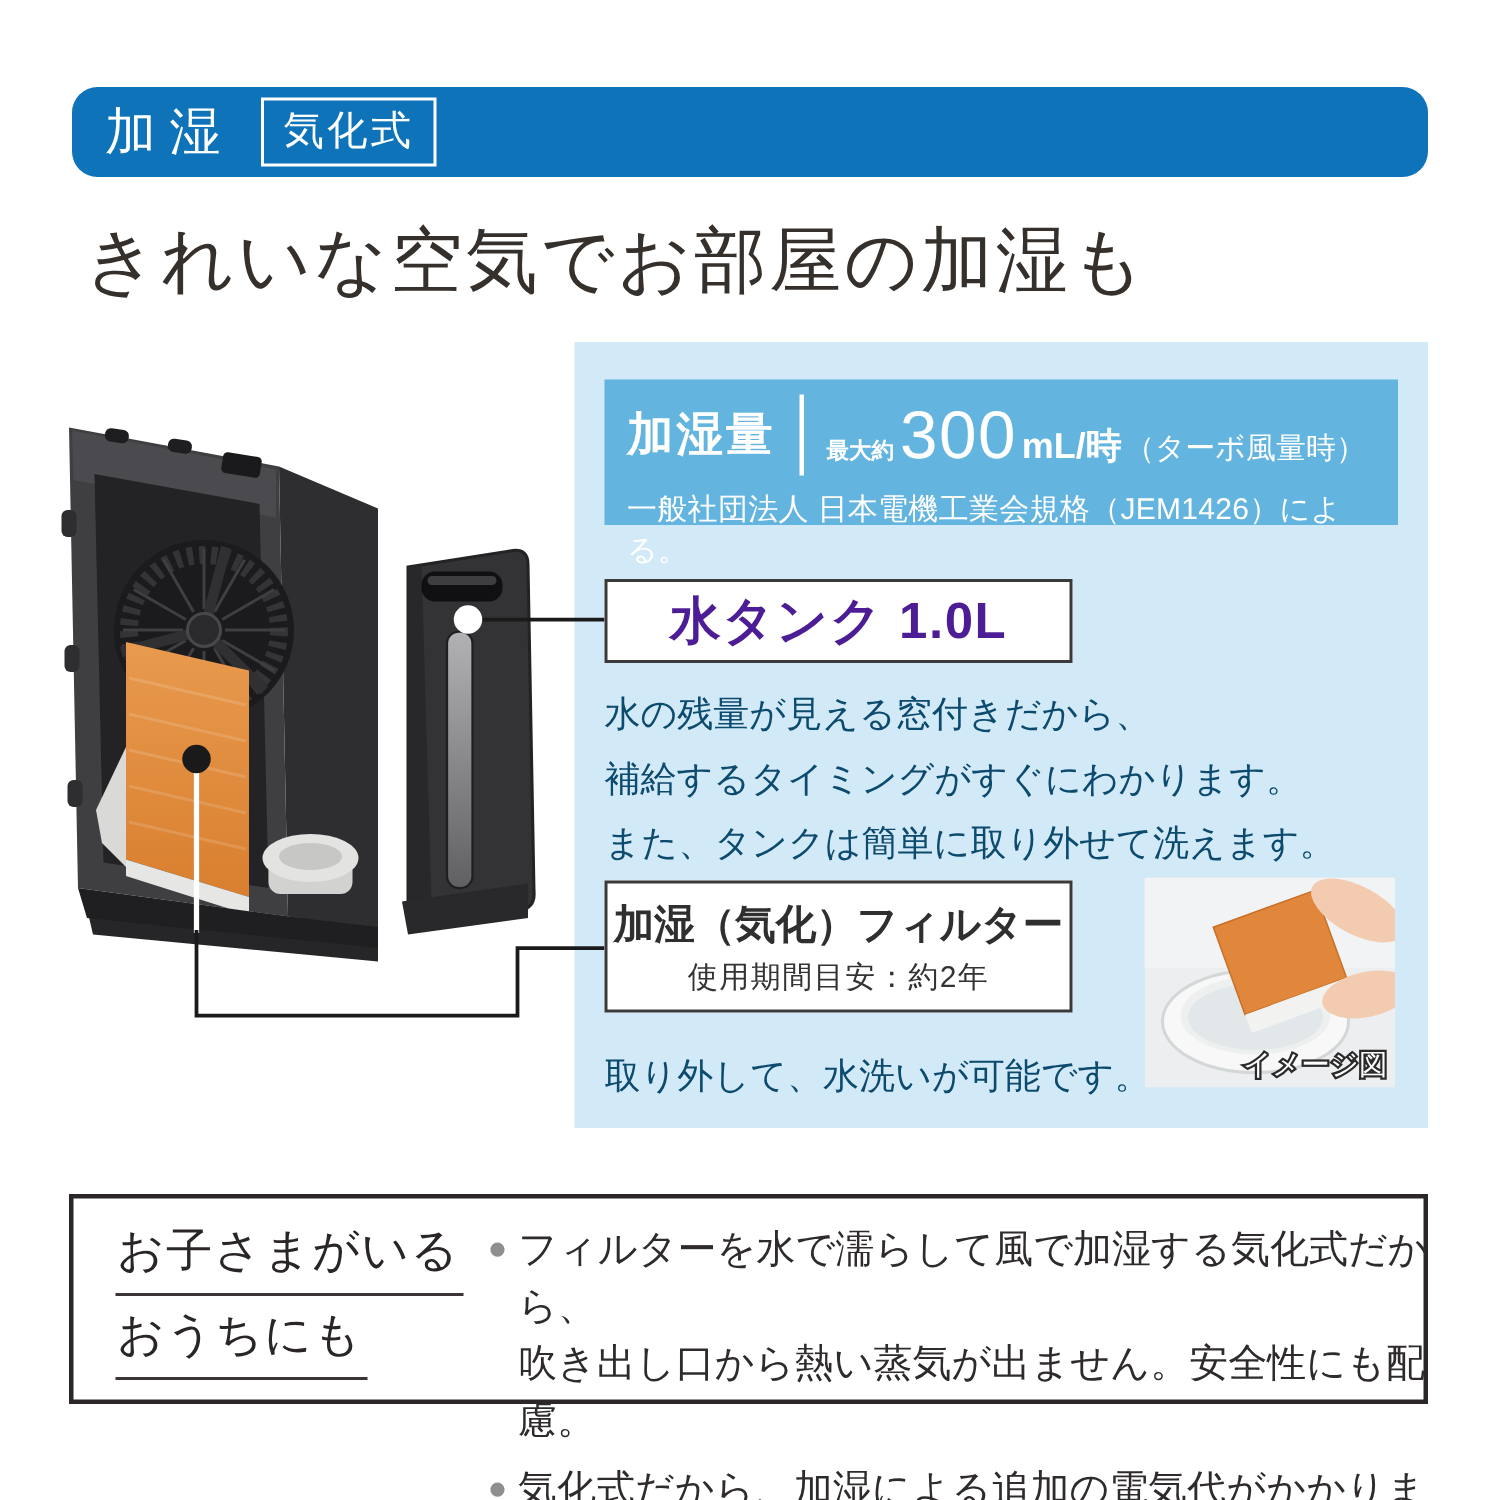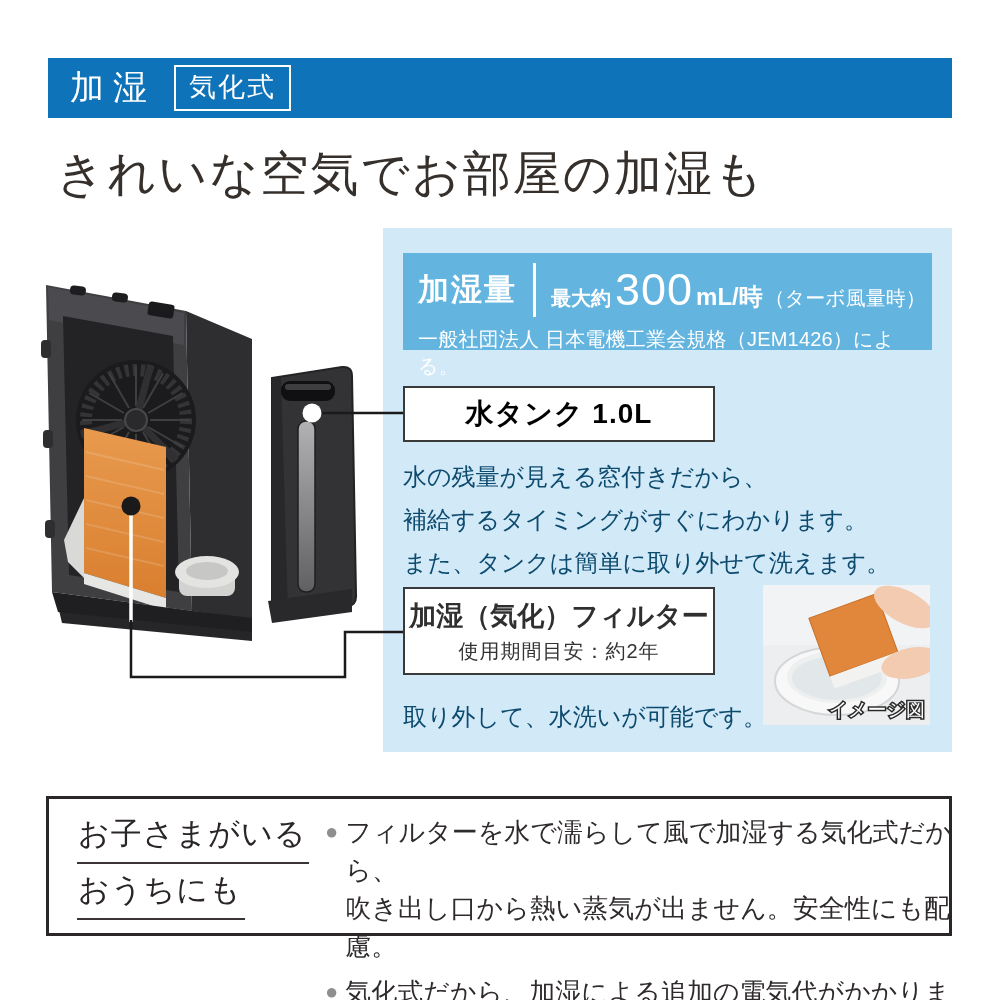--- a/index.html
+++ b/index.html
@@ -2,50 +2,50 @@
 <html><head>
 <meta charset="utf-8">
 <style>
   html,body{margin:0;padding:0;background:#fff;}
   .page{position:relative;width:1000px;height:1000px;background:#ffffff;overflow:hidden;
         font-family:"Liberation Sans","DejaVu Sans",sans-serif;color:#333;}
   .abs{position:absolute;}
 
   
   .header-bar{left:48px;top:58px;width:904px;height:60px;background:#0e73b8;
-              display:flex;align-items:center;padding-left:22px;box-sizing:border-box;}
+              display:flex;align-items:center;padding-left:22px;box-sizing:border-box;border-radius:17px;}
   .header-title{font-size:34px;color:#fff;font-weight:500;letter-spacing:9px;}
   .header-badge{margin-left:18px;border:2px solid #fff;color:#fff;font-size:27px;
                 padding:2px 13px 4px;letter-spacing:2px;font-weight:400;}
 
   
   .heading{left:56px;top:142px;font-family:"DejaVu Serif","Liberation Serif",serif;
            font-size:48px;letter-spacing:2px;color:#36302c;font-weight:500;}
 
   
   .panel{left:383px;top:228px;width:569px;height:524px;background:#d2e9f7;}
 
   
   .humid-box{left:403px;top:253px;width:529px;height:97px;background:#63b4df;
              box-sizing:border-box;padding:8px 0 0 15px;color:#fff;}
   .humid-row{display:flex;align-items:center;height:58px;}
   .humid-label{font-size:31px;font-weight:bold;letter-spacing:2px;}
   .humid-divider{width:3px;height:54px;background:#fff;margin:0 15px 0 16px;}
   .humid-value{display:flex;align-items:baseline;white-space:nowrap;}
-  .v-prefix{font-size:20px;font-weight:600;}
+  .v-prefix{font-size:15px;font-weight:600;}
   .v-num{font-size:45px;font-weight:500;line-height:1;margin:0 3px 0 4px;letter-spacing:1px;}
   .v-unit{font-size:24px;font-weight:600;}
   .v-cond{font-size:20px;font-weight:500;margin-left:2px;}
   .humid-note{font-size:20px;margin-top:7px;letter-spacing:0.2px;}
 
   
   .label-box{background:#fff;border:2px solid #3a3a3a;box-sizing:border-box;
              display:flex;flex-direction:column;align-items:center;justify-content:center;}
   .tank-box{left:403px;top:386px;width:312px;height:56px;}
-  .tank-box .box-title{font-size:28px;font-weight:bold;color:#000000;letter-spacing:1px;}
+  .tank-box .box-title{font-size:34px;font-weight:bold;color:#4c1d95;letter-spacing:1px;}
   .filter-box{left:403px;top:587px;width:312px;height:88px;}
   .filter-box .box-title{font-size:27px;font-weight:bold;color:#2f2f2f;}
   .filter-box .box-sub{font-size:20px;color:#333;margin-top:4px;letter-spacing:1px;}
 
   .desc{font-size:24px;color:#0c4a6e;}
   .tank-desc{left:403px;top:455px;line-height:43px;}
   .filter-desc{left:403px;top:701px;}
 
   
   .photo{left:763px;top:585px;width:167px;height:140px;}

